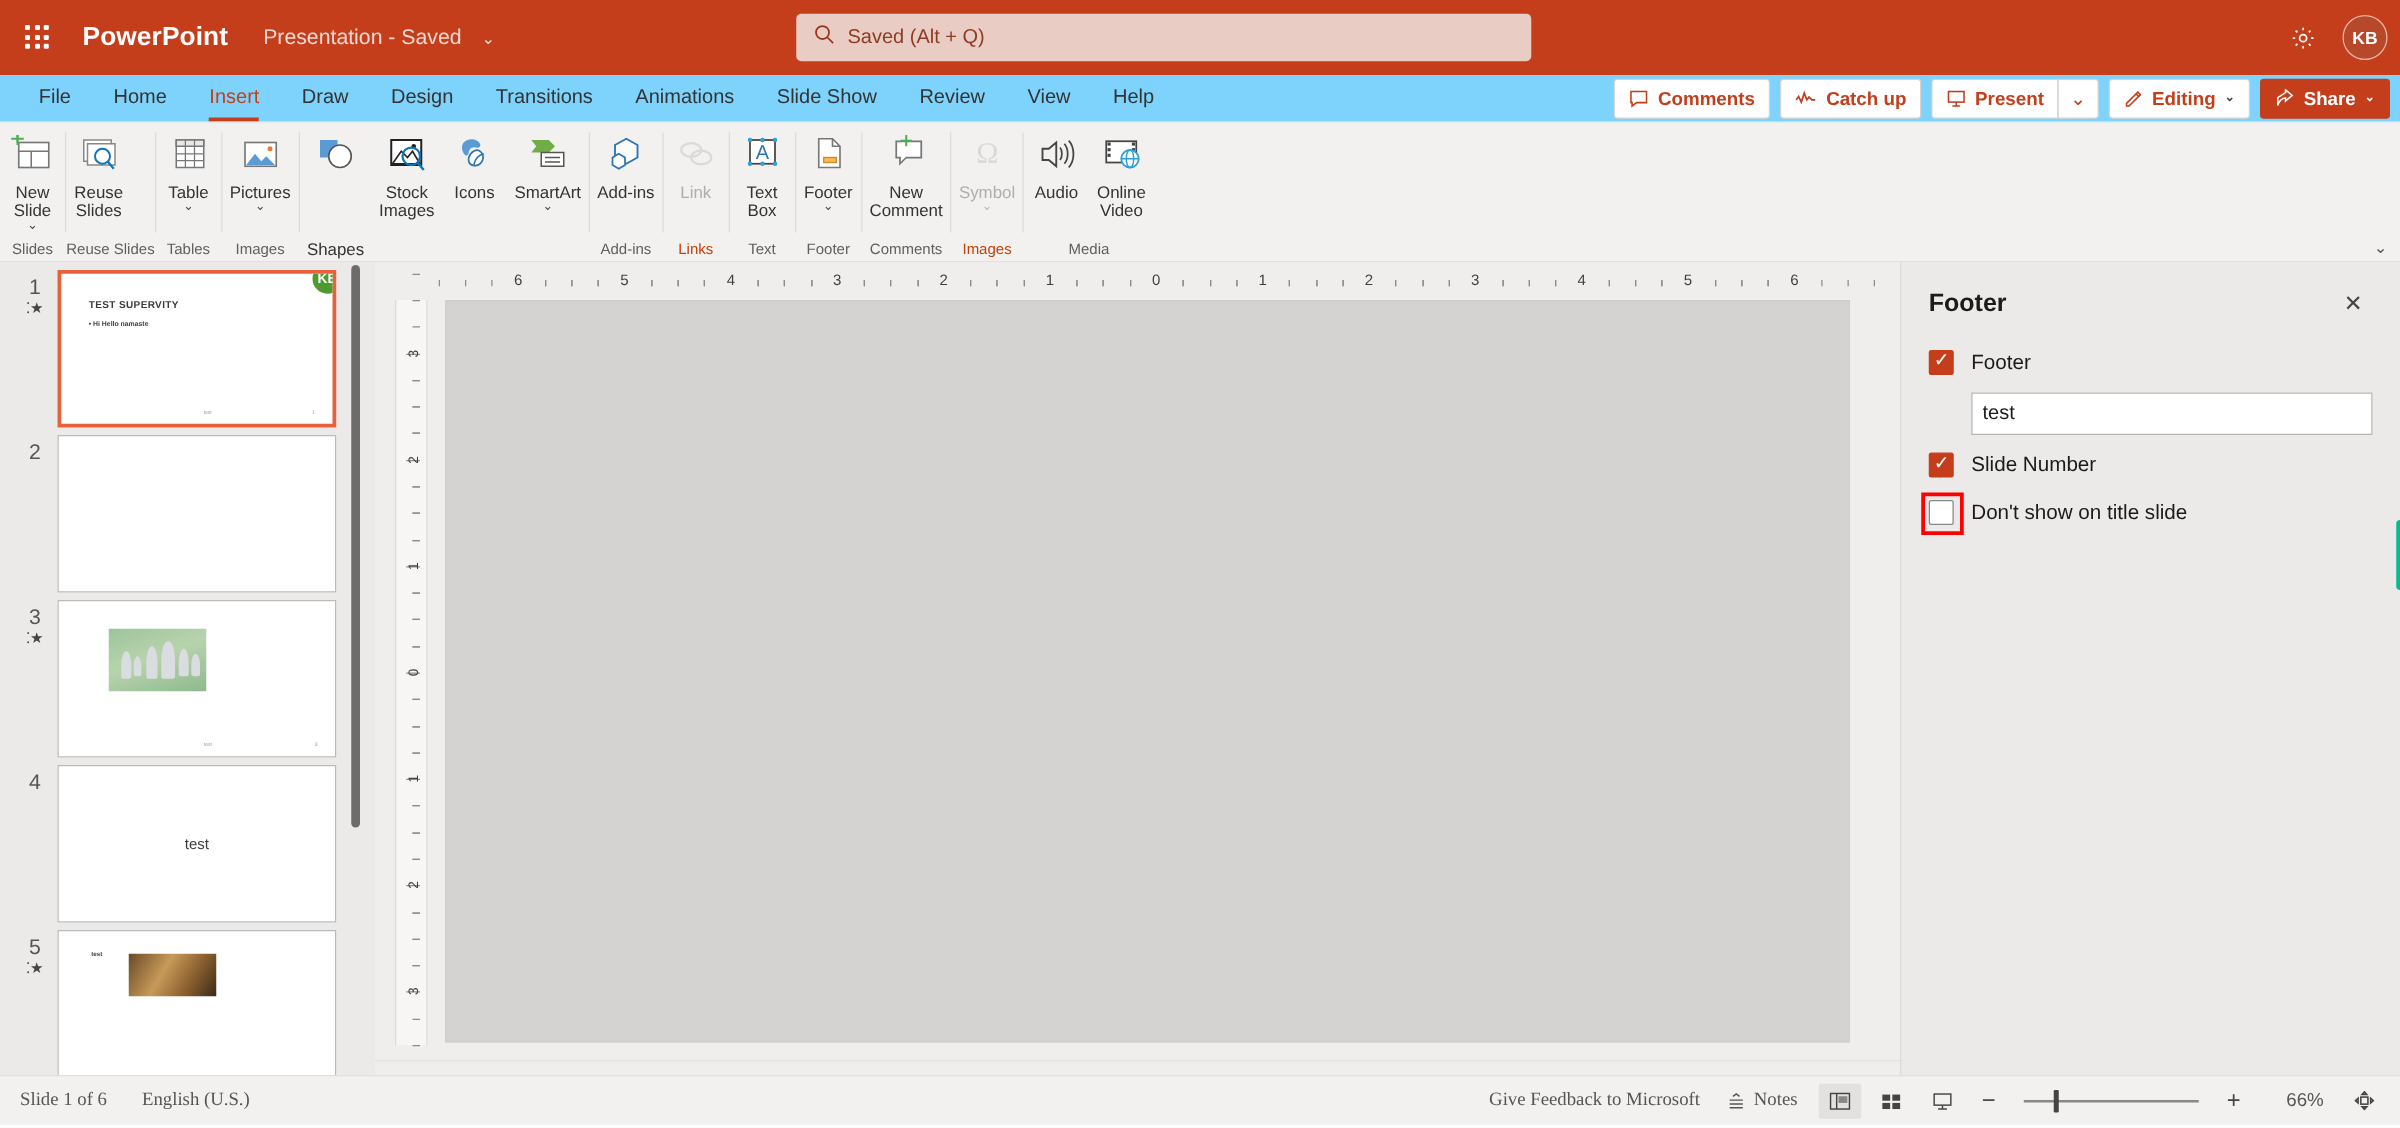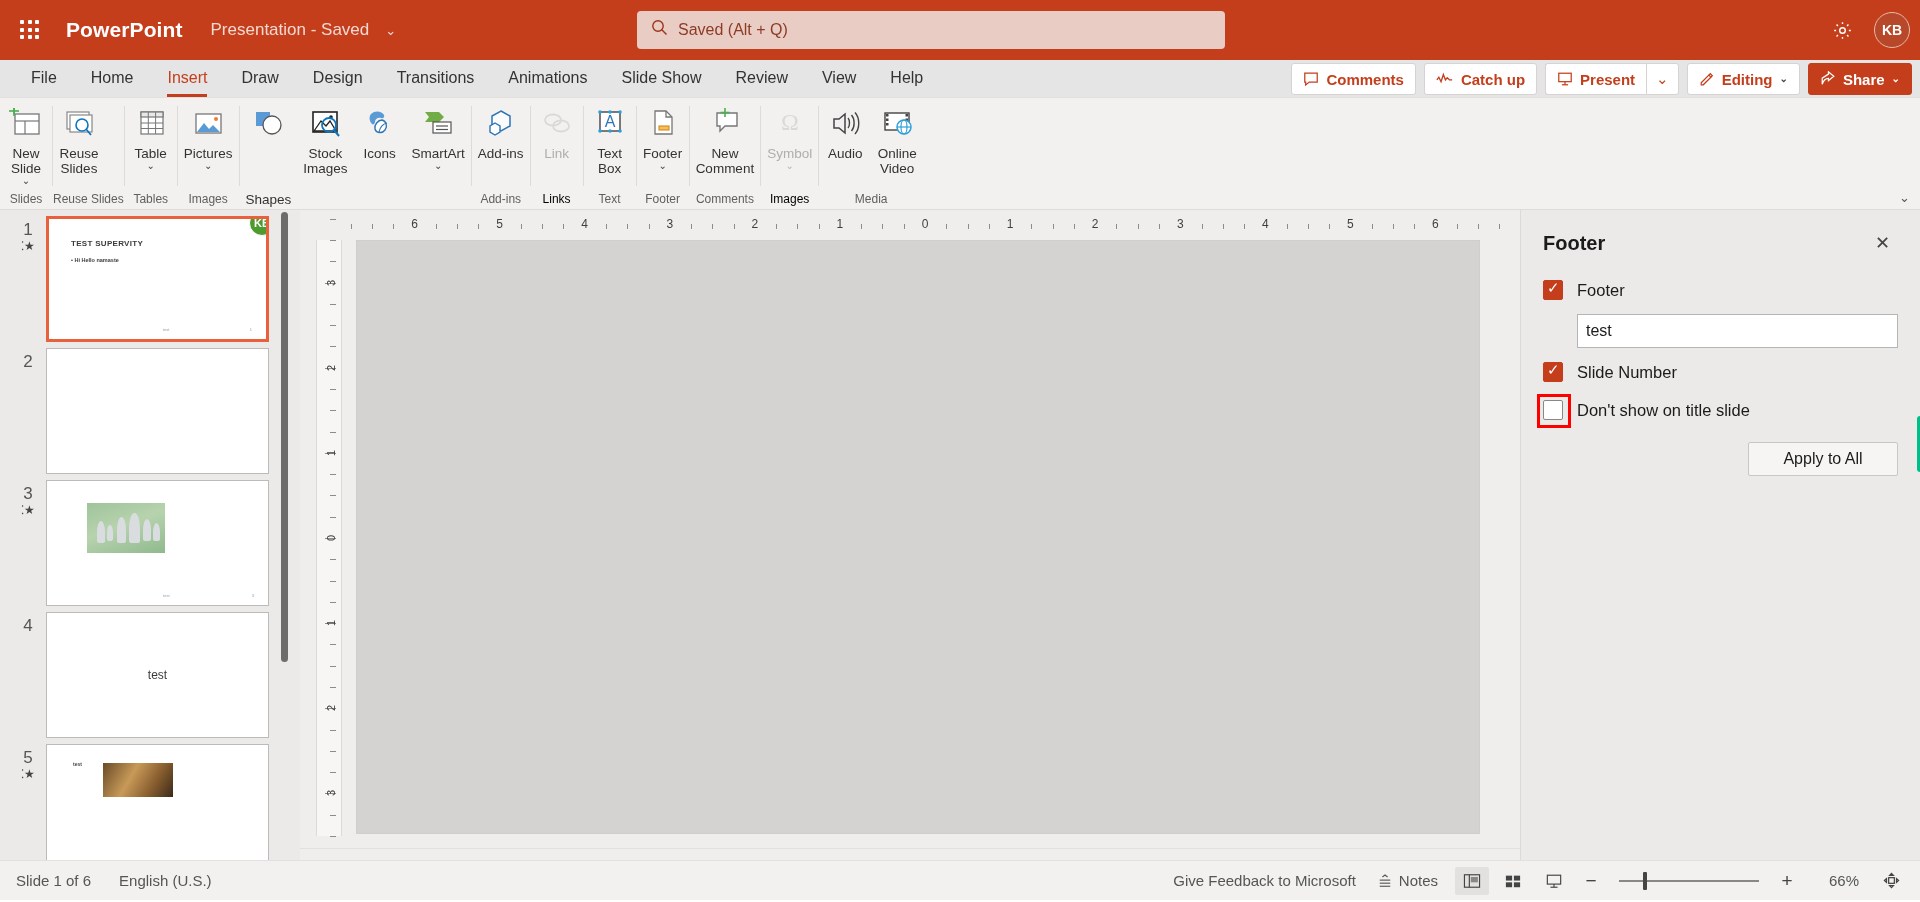--- a/index.html
+++ b/index.html
@@ -41,21 +41,21 @@
     width:36px;height:36px;border-radius:4px;display:flex;align-items:center;justify-content:center;
     color:#fff;font-size:20px;cursor:pointer;
   }
   #avatar {
     width:36px;height:36px;border-radius:50%;background:#b8482a;border:1px solid #e9b8a8;
     color:#fff;font-size:14px;font-weight:bold;display:flex;align-items:center;justify-content:center;cursor:pointer;
   }
 
   
   #tabstrip {
-    height: 38px; background: #e5e5e5; display:flex; align-items:flex-end;
+    height: 38px; background: #7dd3fc; display:flex; align-items:flex-end;
     position:relative; border-bottom: 1px solid #e2e0de;
   }
   #tabs { display:flex; align-items:center; height:38px; padding-left: 14px; }
   .tab {
     font-size: 16px; color:#333; padding: 0 17px; height:38px; line-height:38px;
     cursor:pointer; position:relative; white-space:nowrap;
   }
   .tab.active { color:#c43e1c; font-weight:normal; }
   .tab.active:after {
     content:""; position:absolute; left:17px; right:17px; bottom:0; height:3px; background:#c43e1c;
@@ -71,21 +71,21 @@
   .obtn.share { background:#c43e1c; color:#fff; border-color:#c43e1c; }
 
   
   #ribbon {
     height: 112px; background:#f2f1f0; display:flex; position:relative;
     border-bottom:1px solid #dedbd9;
   }
   .grp { display:flex; flex-direction:column; height:112px; position:relative; }
   .grp-items { display:flex; flex:1; align-items:flex-start; padding-top:4px;}
   .grp-label { text-align:center; font-size:12px; color:#5f5f5f; height:18px; line-height:14px;}
-  .grp.dim .grp-label { color:#000000; }
+  .grp.dim .grp-label { color:#c2410c; }
   .grp-sep { width:1px; background:#dddbd9; margin:8px 0 22px 0; align-self:stretch; height:80px;}
   .ritem {
     width:auto; min-width:52px; display:flex; flex-direction:column; align-items:center;
     padding: 2px 6px; cursor:pointer; border-radius:3px;
   }
   .ritem .ico { height:40px; display:flex;align-items:center;justify-content:center;}
   .ritem .lbl { font-size:13.5px; color:#333; text-align:center; line-height:15px; margin-top:2px;}
   .ritem.dim .lbl { color:#b0aeac; }
   .chev { font-size:10px; color:#444; line-height:10px; }
   .ritem.dim .chev { color:#b8b6b4; }
@@ -178,21 +178,21 @@
     position:absolute; right:-6px; top:206px; width:9px; height:56px; background:#00bd8a; border-radius:3px;
   }
 
   
   #statusbar {
     height: 40px; background:#f2f1f0; border-top:1px solid #e2e0de;
     display:flex; align-items:center; position:relative; font-size:15px; color:#555;
   }
   #sb-left { display:flex; align-items:center; gap: 28px; margin-left:16px;}
   #sb-right { position:absolute; right:12px; display:flex; align-items:center; gap: 7px;}
-  .sb-item { cursor:pointer; white-space:nowrap;}
+  .sb-item { cursor:pointer; white-space:nowrap;font-family:Liberation Serif, serif;}
   .vbtn { width:34px;height:28px;display:flex;align-items:center;justify-content:center;cursor:pointer;border-radius:2px;}
   .vbtn.active { background:#e3e1df; }
   #zoomslider { width:140px; height:28px; position:relative; cursor:pointer; margin: 0 8px;}
   #zoomtrack { position:absolute; left:0; right:0; top:13px; height:2px; background:#8a8886;}
   #zoomthumb { position:absolute; left:24px; top:5px; width:4px; height:18px; background:#444; border-radius:1px;}
   .zbtn { font-size:19px; color:#444; cursor:pointer; width:26px; text-align:center;}
   #zoomval { width:52px; text-align:right; }
 </style>
 </head>
 <body>
@@ -818,23 +818,20 @@
       <div class="cb-label">Slide Number</div>
     </div>
 
     <div class="fp-row hl">
       <div class="cb">
         <div id="hl-box"></div>
       </div>
       <div class="cb-label">Don't show on title slide</div>
     </div>
 
-    <div id="apply-row">
-      <button id="apply-btn">Apply to All</button>
-    </div>
 
     <div id="fp-teal"></div>
   </div>
 </div>
 
 <div id="statusbar">
   <div id="sb-left">
     <span class="sb-item">Slide 1 of 6</span>
     <span class="sb-item">English (U.S.)</span>
   </div>

